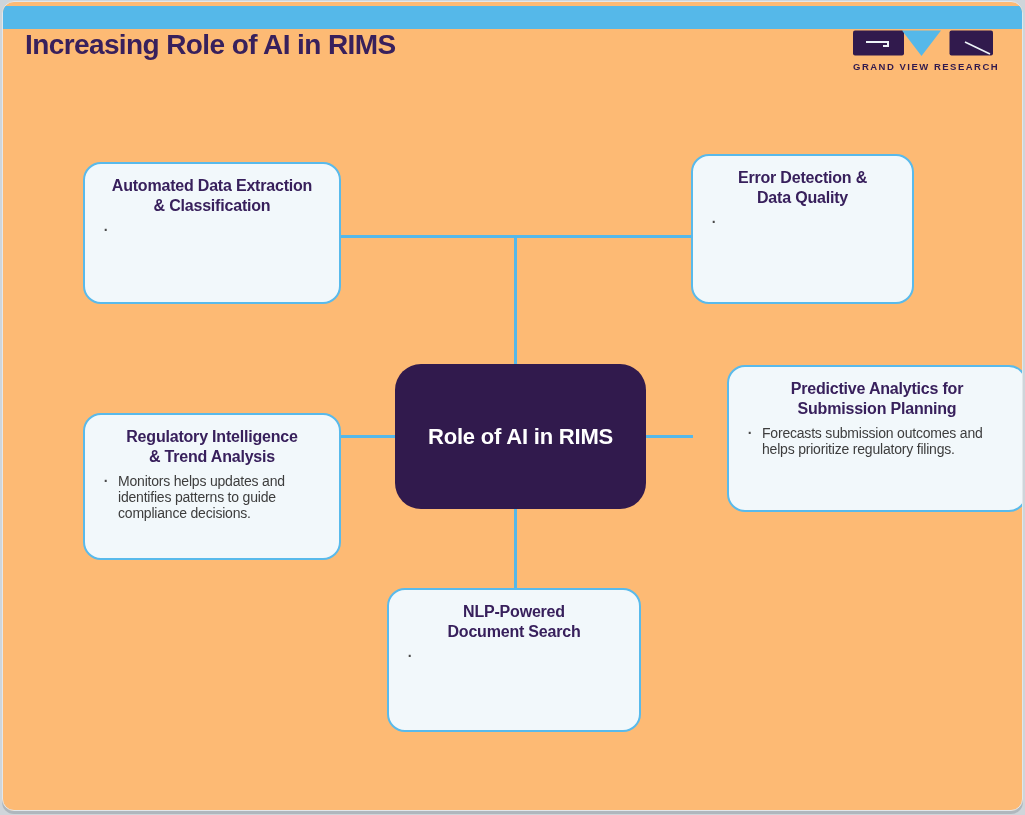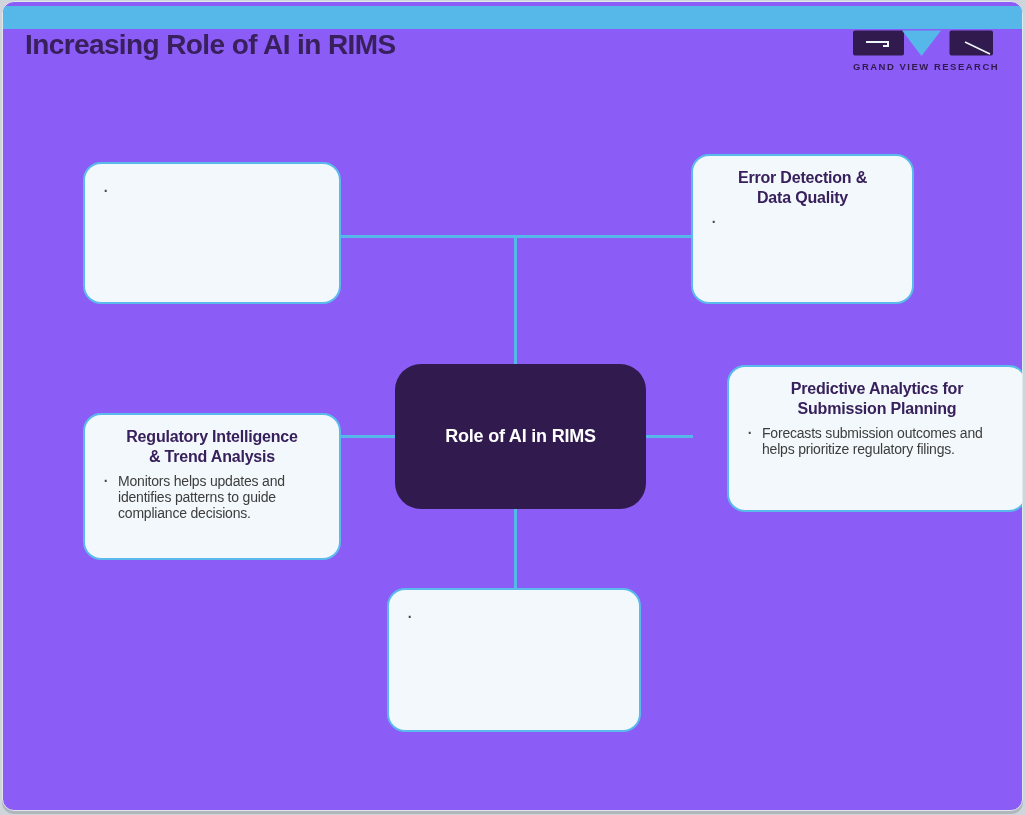--- a/index.html
+++ b/index.html
@@ -4,21 +4,21 @@
 <style>
   html,body{margin:0;padding:0;}
   body{
     width:1025px;height:815px;position:relative;
     background:#cfd5da;
     font-family:"Liberation Sans", sans-serif;
     -webkit-font-smoothing:antialiased;
   }
   .card{
     position:absolute;left:2px;top:1px;width:1019px;height:808px;
-    background:#8b5cf6;border:1px solid #e2e7eb;border-radius:12px;
+    background:#fdba74;border:1px solid #e2e7eb;border-radius:12px;
     box-shadow:0 3px 0 rgba(150,158,165,.55);
     overflow:hidden;
   }
   .topbar{
     position:absolute;top:4px;left:0;right:0;height:23px;background:#55b8e9;
   }
   .title{
     position:absolute;left:22px;top:27px;margin:0;
     font-size:28px;font-weight:bold;letter-spacing:-0.6px;color:#38205c;
   }
@@ -48,21 +48,21 @@
   }
   .desc{
     flex:1;margin-left:6px;
     font-size:14px;line-height:1.14;letter-spacing:-0.2px;color:#3d3d3d;
   }
   .center-node{
     position:absolute;z-index:2;left:392px;top:362px;width:251px;height:145px;
     background:#311a4d;border-radius:26px;
     display:flex;align-items:center;justify-content:center;
   }
-  .center-label{color:#ffffff;font-size:18px;font-weight:bold;letter-spacing:-0.2px;}
+  .center-label{color:#ffffff;font-size:22px;font-weight:bold;letter-spacing:-0.2px;}
   
   .n1{left:80px;top:160px;width:258px;height:142px;}
   .n2{left:688px;top:152px;width:223px;height:150px;}
   .n3{left:80px;top:363px;width:258px;height:147px;margin-top:48px;}
   .n4{left:690px;top:363px;width:300px;height:147px;margin-left:34px;}
   .n5{left:384px;top:586px;width:254px;height:144px;}
   
   .c-top-h{left:337px;top:233px;width:352px;height:3px;}
   .c-top-v{left:511px;top:236px;width:3px;height:127px;}
   .c-left-h{left:338px;top:433px;width:54px;height:3px;}
@@ -93,20 +93,22 @@
   <div class="conn c-top-v"></div>
   <div class="conn c-left-h"></div>
   <div class="conn c-right-h"></div>
   <div class="conn c-bottom-v"></div>
 
   <div class="center-node">
     <span class="center-label">Role of AI in RIMS</span>
   </div>
 
   <div class="node n1">
+    <div class="node-title">Automated Data Extraction
+&amp; Classification</div>
     <div class="node-body">
       <span class="bullet">·</span>
     </div>
   </div>
 
   <div class="node n2">
     <div class="node-title">Error Detection &amp;
 Data Quality</div>
     <div class="node-body">
       <span class="bullet">·</span>
@@ -125,18 +127,20 @@
   <div class="node n4">
     <div class="node-title">Predictive Analytics for
 Submission Planning</div>
     <div class="node-body">
       <span class="bullet">·</span>
       <span class="desc">Forecasts submission outcomes and helps prioritize regulatory filings.</span>
     </div>
   </div>
 
   <div class="node n5">
+    <div class="node-title">NLP-Powered
+Document Search</div>
     <div class="node-body">
       <span class="bullet">·</span>
     </div>
   </div>
 
 </div>
 
 </body></html>

